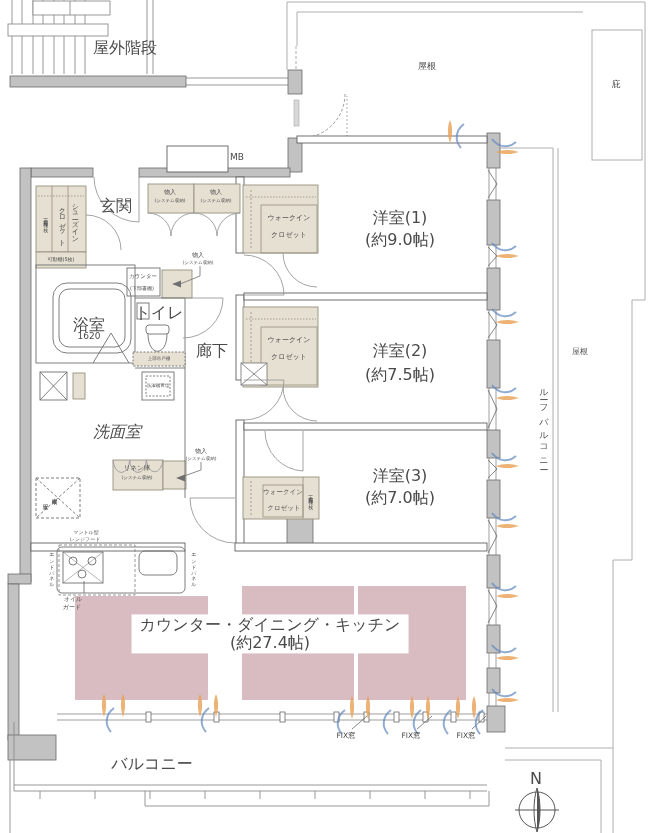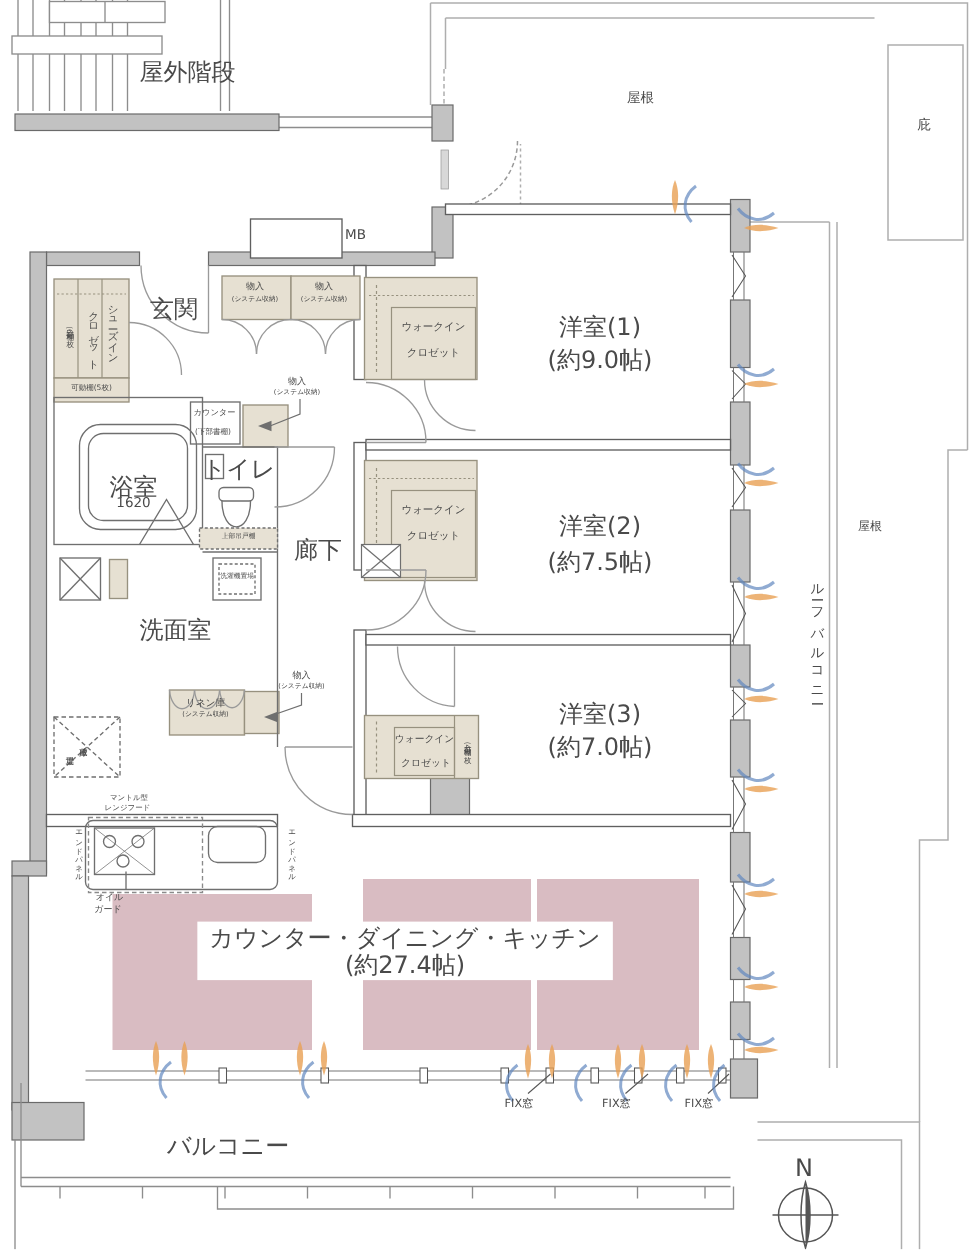--- a/index.html
+++ b/index.html
@@ -328,24 +328,24 @@
 <div class="lbl s45" style="left:216px;top:201px;">(システム収納)</div>
 <div class="lbl s6" style="left:198px;top:255px;">物入</div>
 <div class="lbl s45" style="left:198px;top:263px;">(システム収納)</div>
 
 <div class="lbl s55" style="left:143px;top:276px;">カウンター</div>
 <div class="lbl s5" style="left:142px;top:289px;">(下部書棚)</div>
 
 <div class="lbl s10" style="left:89px;top:325px;">浴室</div>
 <div class="lbl s9" style="left:89px;top:337px;">1620</div>
 <div class="lbl s10" style="left:159px;top:313px;">トイレ</div>
-<div class="lbl s10" style="left:212px;top:367px;">廊下</div>
+<div class="lbl s10" style="left:212px;top:351px;">廊下</div>
 <div class="lbl s45" style="left:159px;top:359px;">上部吊戸棚</div>
 <div class="lbl s45" style="left:158px;top:386px;">洗濯機置場</div>
-<div class="lbl s11" style="left:117px;top:420px;">洗面室</div>
+<div class="lbl s11" style="left:117px;top:432px;font-style:italic;">洗面室</div>
 
 <div class="lbl s65" style="left:137px;top:469px;">リネン庫</div>
 <div class="lbl s45" style="left:137px;top:478px;">(システム収納)</div>
 <div class="lbl s6" style="left:201px;top:451px;">物入</div>
 <div class="lbl s45" style="left:201px;top:459px;">(システム収納)</div>
 
 <div class="lbl s55 vert" style="left:55px;top:494px;">冷蔵庫</div>
 <div class="lbl s55 vert" style="left:46px;top:500px;">置場</div>
 
 <div class="lbl s5" style="left:86px;top:533px;">マントル型</div>

